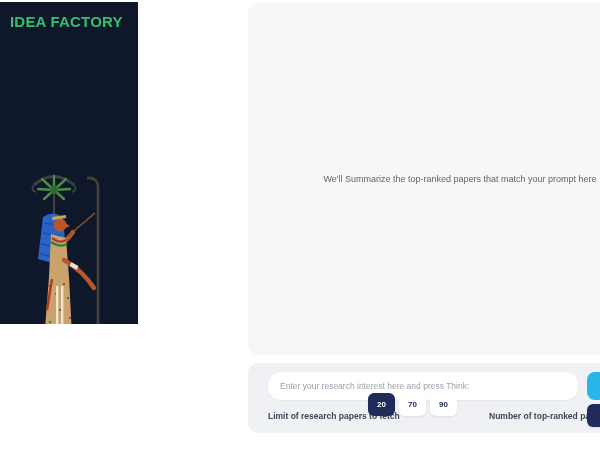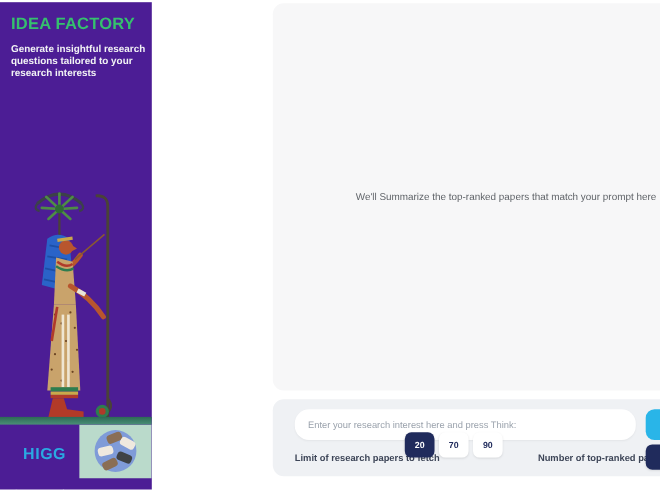--- a/index.html
+++ b/index.html
@@ -2,22 +2,22 @@
 <html><head>
 <meta charset="utf-8">
 <style>
   * { margin:0; padding:0; box-sizing:border-box; }
   html,body { background:#ffffff; }
   body { font-family:"Liberation Sans", sans-serif; }
   .app { position:relative; width:600px; height:450px; background:#ffffff; overflow:hidden; }
 
   
   .sidebar {
-    position:absolute; left:0; top:2px; width:138px; height:443px;
-    background:#4c1d95; overflow:hidden;
+    position:absolute; left:0; top:2px; width:138px; height:322px;
+    background:#0f172a; overflow:hidden;
   }
   .app-title {
     position:absolute; left:10px; top:11px; width:126px;
     font-size:15px; font-weight:bold; letter-spacing:.2px; color:#35c06e;
   }
   .sidebar-subtitle {
     position:absolute; left:10px; top:37px; width:126px;
     font-size:9px; font-weight:bold; line-height:11px; color:#f2f3f5;
   }
   .sidebar-desc {
@@ -71,21 +71,20 @@
   .opt.selected { background:#202b5c; color:#ffffff; }
   .ranked-opt { position:absolute; left:339px; top:41px; width:62px; }
 </style>
 </head>
 <body>
 
 <div class="app">
 
   <aside class="sidebar">
     <h1 class="app-title">IDEA FACTORY</h1>
-    <p class="sidebar-subtitle">Generate insightful research questions tailored to your research interests</p>
 
     <svg class="seshat" viewBox="0 0 112 220">
 
       <path d="M84 212 L84 20 Q84 9 73 10" stroke="#4a4238" stroke-width="2.6" fill="none"></path>
       <path d="M84 194 q7 9 -3 15" stroke="#4a4238" stroke-width="2" fill="none"></path>
       <circle cx="79" cy="206" r="6" fill="#2e7d4f"></circle>
       <circle cx="79" cy="206" r="3" fill="#b03a2a"></circle>
 
       <path d="M20 17 Q40 0 60 17" stroke="#3c4149" stroke-width="3" fill="none"></path>
       <path d="M20 17 q-4 5 2 7" stroke="#3c4149" stroke-width="2" fill="none"></path>

